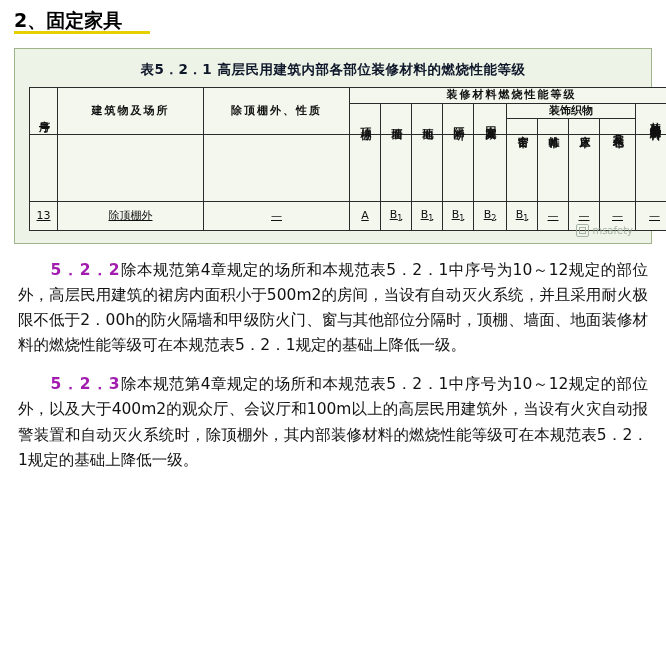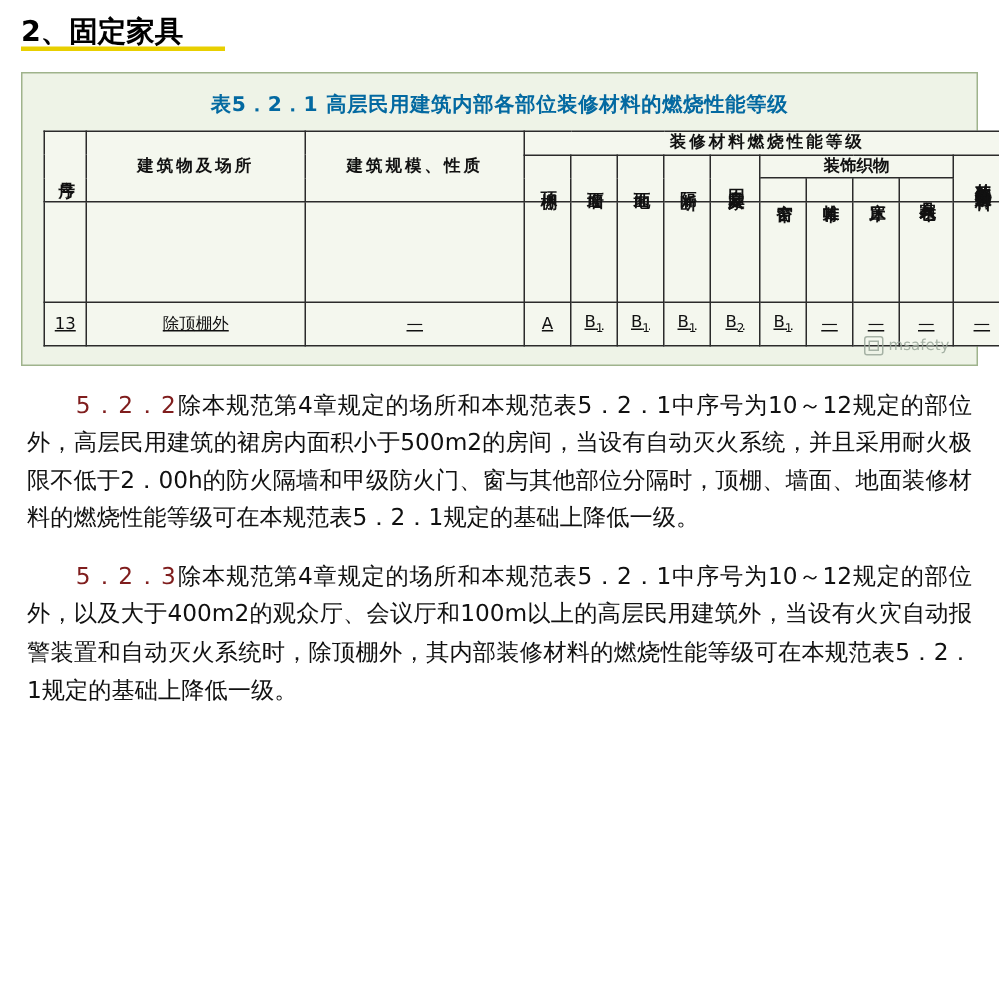--- a/index.html
+++ b/index.html
@@ -49,21 +49,21 @@
     padding: 10px 14px 12px 14px;
     box-sizing: border-box;
     position: relative;
   }
   .table-caption {
     text-align: center;
     font-size: 13.5px;
     font-weight: bold;
     letter-spacing: 0.5px;
     margin: 2px 0 8px 0;
-    color: #0369a1;
+    color: #0f172a;
   }
   table.spec {
     border-collapse: collapse;
     width: 100%;
     background: #f4f7ee;
     table-layout: fixed;
   }
   table.spec th, table.spec td {
     border: 1px solid #2b2b2b;
     font-size: 11px;
@@ -118,22 +118,22 @@
   
   .para {
     margin: 14px 18px 0 18px;
     font-size: 15.5px;
     line-height: 1.62;
     text-align: justify;
     text-justify: inter-ideograph;
     color: #111;
   }
   .para .idx {
-    color: #7f1d1d;
-    font-weight: normal;
+    color: #a21caf;
+    font-weight: bold;
     letter-spacing: 1px;
   }
   .para .indent { display: inline-block; width: 2.1em; }
 </style>
 </head>
 <body>
 
 <div>
   <div class="heading">
     <span class="num">2、</span><span class="title">固定家具</span>
@@ -159,21 +159,21 @@
       <col style="width:31px">
       <col style="width:36px">
       <col style="width:38px">
     </colgroup>
     <thead>
       <tr>
         <th rowspan="3" class="h-seq">
           <span class="vert">序号</span>
         </th>
         <th rowspan="3" class="h-place">建筑物及场所</th>
-        <th rowspan="3" class="h-scale">建筑规模、性质</th>
+        <th rowspan="3" class="h-scale">除顶棚外、性质</th>
         <th colspan="10" class="grp-head">装修材料燃烧性能等级</th>
       </tr>
       <tr>
         <th rowspan="2" class="col-narrow"><span class="vert">顶棚</span></th>
         <th rowspan="2" class="col-narrow"><span class="vert">墙面</span></th>
         <th rowspan="2" class="col-narrow"><span class="vert">地面</span></th>
         <th rowspan="2" class="col-narrow"><span class="vert">隔断</span></th>
         <th rowspan="2" class="col-narrow"><span class="vert">固定家具</span></th>
         <th colspan="4" class="sub">装饰织物</th>
         <th rowspan="2"><span class="vert">其他装修装饰材料</span></th>

